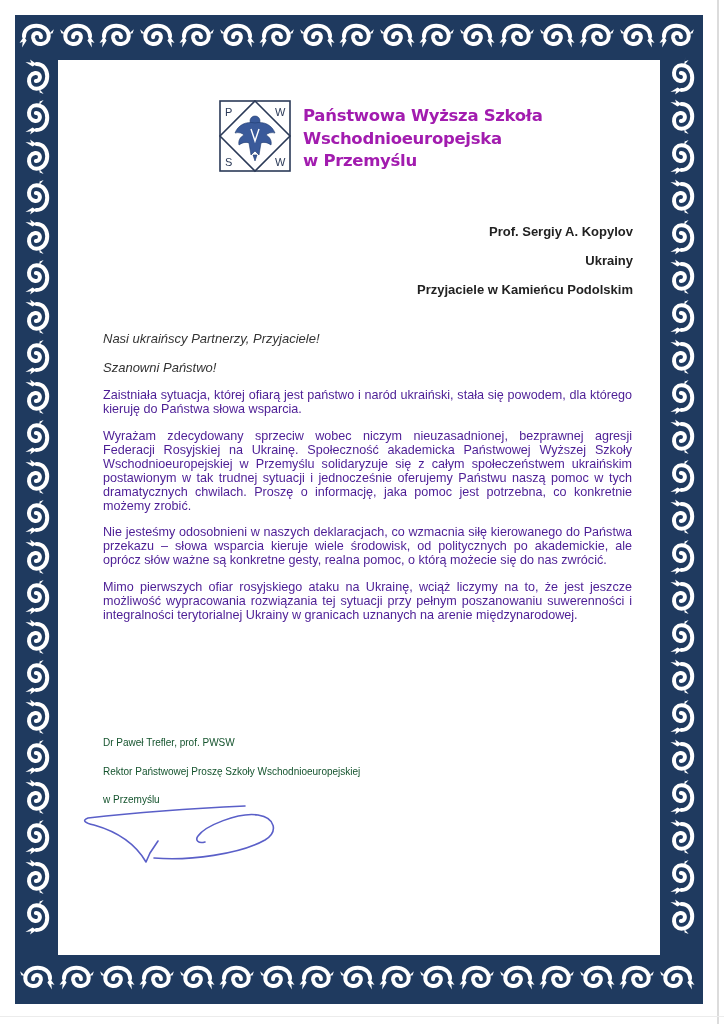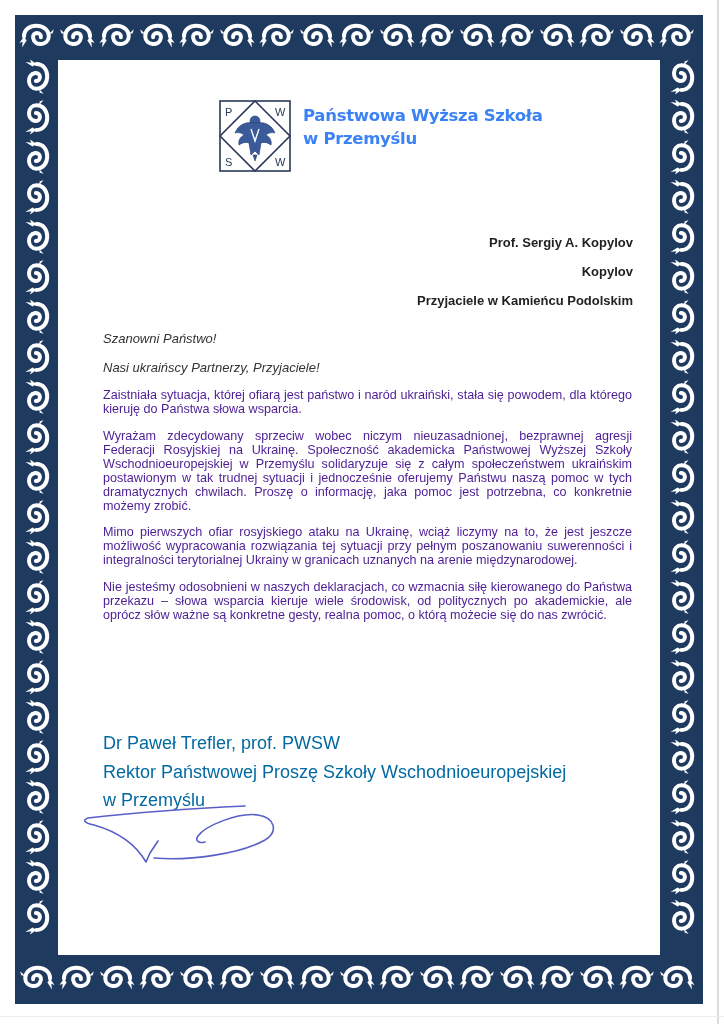--- a/index.html
+++ b/index.html
@@ -20,39 +20,39 @@
   .frame svg.ornament { position: absolute; left: 0; top: 0; }
   .page {
     position: absolute; left: 58px; top: 60px; width: 602px; height: 895px; background: #ffffff;
   }
   .logo {
     position: absolute; left: 218px; top: 99px; width: 74px; height: 74px;
   }
   .school-name {
     position: absolute; left: 303px; top: 105px;
     font-family: "DejaVu Sans", sans-serif; font-weight: bold;
-    font-size: 16.5px; line-height: 22.5px; color: #3b82f6; letter-spacing: -0.3px;
+    font-size: 16.5px; line-height: 22.5px; color: #a21caf; letter-spacing: -0.3px;
   }
   .school-name div { white-space: nowrap; }
   .recipient {
     position: absolute; right: 91px; top: 222px; text-align: right;
-    font-weight: bold; font-size: 13px; color: #222; margin-top: 11px;
+    font-weight: bold; font-size: 13px; color: #222;
   }
   .recipient div { height: 29px; line-height: 20px; white-space: nowrap; }
   .salutation {
     position: absolute; left: 103px; top: 329px; font-style: italic; font-size: 13px; color: #333;
   }
   .salutation div { height: 29px; line-height: 20px; white-space: nowrap; }
   .body-text {
     position: absolute; left: 103px; top: 388px; width: 529px;
     font-size: 12.6px; line-height: 14px; color: #4c1d95;
   }
   .body-text p { margin: 0 0 12.5px 0; text-align: justify; }
   .signature-block {
-    position: absolute; left: 103px; top: 733px; font-size: 18px; color: #0369a1;
+    position: absolute; left: 103px; top: 733px; font-size: 10px; color: #14532d;
   }
   .signature-block div { height: 28.5px; line-height: 20px; white-space: nowrap; }
   .signature {
     position: absolute; left: 80px; top: 798px;
   }
 </style>
 </head>
 <body>
 
 <div class="scan-edge"></div>
@@ -465,39 +465,40 @@
   <g fill="#3a5a9a" stroke="#1f3a6f" stroke-width="0.6">
     <ellipse cx="37" cy="22" rx="5" ry="5"></ellipse>
     <path d="M37 24 C 28 22, 20 26, 17 34 C 21 33, 24 34, 26 36 C 22 38, 20 42, 21 46 C 25 43, 29 43, 31 44 L 33 56 L 37 52 L 41 56 L 43 44 C 45 43, 49 43, 53 46 C 54 42, 52 38, 48 36 C 50 34, 53 33, 57 34 C 54 26, 46 22, 37 24 Z"></path>
     <path d="M33 30 L 37 42 L 41 30" fill="none" stroke="#ffffff" stroke-width="1.4"></path>
     <path d="M35 56 L 37 62 L 39 56 Z"></path>
   </g>
 </svg>
 
 <div class="school-name">
   <div>Państwowa Wyższa Szkoła</div>
+  <div>Wschodnioeuropejska</div>
   <div>w Przemyślu</div>
 </div>
 
 <div class="recipient">
   <div>Prof. Sergiy A. Kopylov</div>
-  <div>Kopylov</div>
+  <div>Ukrainy</div>
   <div>Przyjaciele w Kamieńcu Podolskim</div>
 </div>
 
 <div class="salutation">
+  <div>Nasi ukraińscy Partnerzy, Przyjaciele!</div>
   <div>Szanowni Państwo!</div>
-  <div>Nasi ukraińscy Partnerzy, Przyjaciele!</div>
 </div>
 
 <div class="body-text">
   <p>Zaistniała sytuacja, której ofiarą jest państwo i naród ukraiński, stała się powodem, dla którego kieruję do Państwa słowa wsparcia.</p>
   <p>Wyrażam zdecydowany sprzeciw wobec niczym nieuzasadnionej, bezprawnej agresji Federacji Rosyjskiej na Ukrainę. Społeczność akademicka Państwowej Wyższej Szkoły Wschodnioeuropejskiej w Przemyślu solidaryzuje się z całym społeczeństwem ukraińskim postawionym w tak trudnej sytuacji i jednocześnie oferujemy Państwu naszą pomoc w tych dramatycznych chwilach. Proszę o informację, jaka pomoc jest potrzebna, co konkretnie możemy zrobić.</p>
+  <p>Nie jesteśmy odosobnieni w naszych deklaracjach, co wzmacnia siłę kierowanego do Państwa przekazu – słowa wsparcia kieruje wiele środowisk, od politycznych po akademickie, ale oprócz słów ważne są konkretne gesty, realna pomoc, o którą możecie się do nas zwrócić.</p>
   <p>Mimo pierwszych ofiar rosyjskiego ataku na Ukrainę, wciąż liczymy na to, że jest jeszcze możliwość wypracowania rozwiązania tej sytuacji przy pełnym poszanowaniu suwerenności i integralności terytorialnej Ukrainy w granicach uznanych na arenie międzynarodowej.</p>
-  <p>Nie jesteśmy odosobnieni w naszych deklaracjach, co wzmacnia siłę kierowanego do Państwa przekazu – słowa wsparcia kieruje wiele środowisk, od politycznych po akademickie, ale oprócz słów ważne są konkretne gesty, realna pomoc, o którą możecie się do nas zwrócić.</p>
 </div>
 
 <div class="signature-block">
   <div>Dr Paweł Trefler, prof. PWSW</div>
   <div>Rektor Państwowej Proszę Szkoły Wschodnioeuropejskiej</div>
   <div>w Przemyślu</div>
 </div>
 
 <svg class="signature" width="240" height="75" viewBox="0 0 240 75">
   <g fill="none" stroke="#5a5fc8" stroke-width="1.6" stroke-linecap="round" stroke-linejoin="round">

